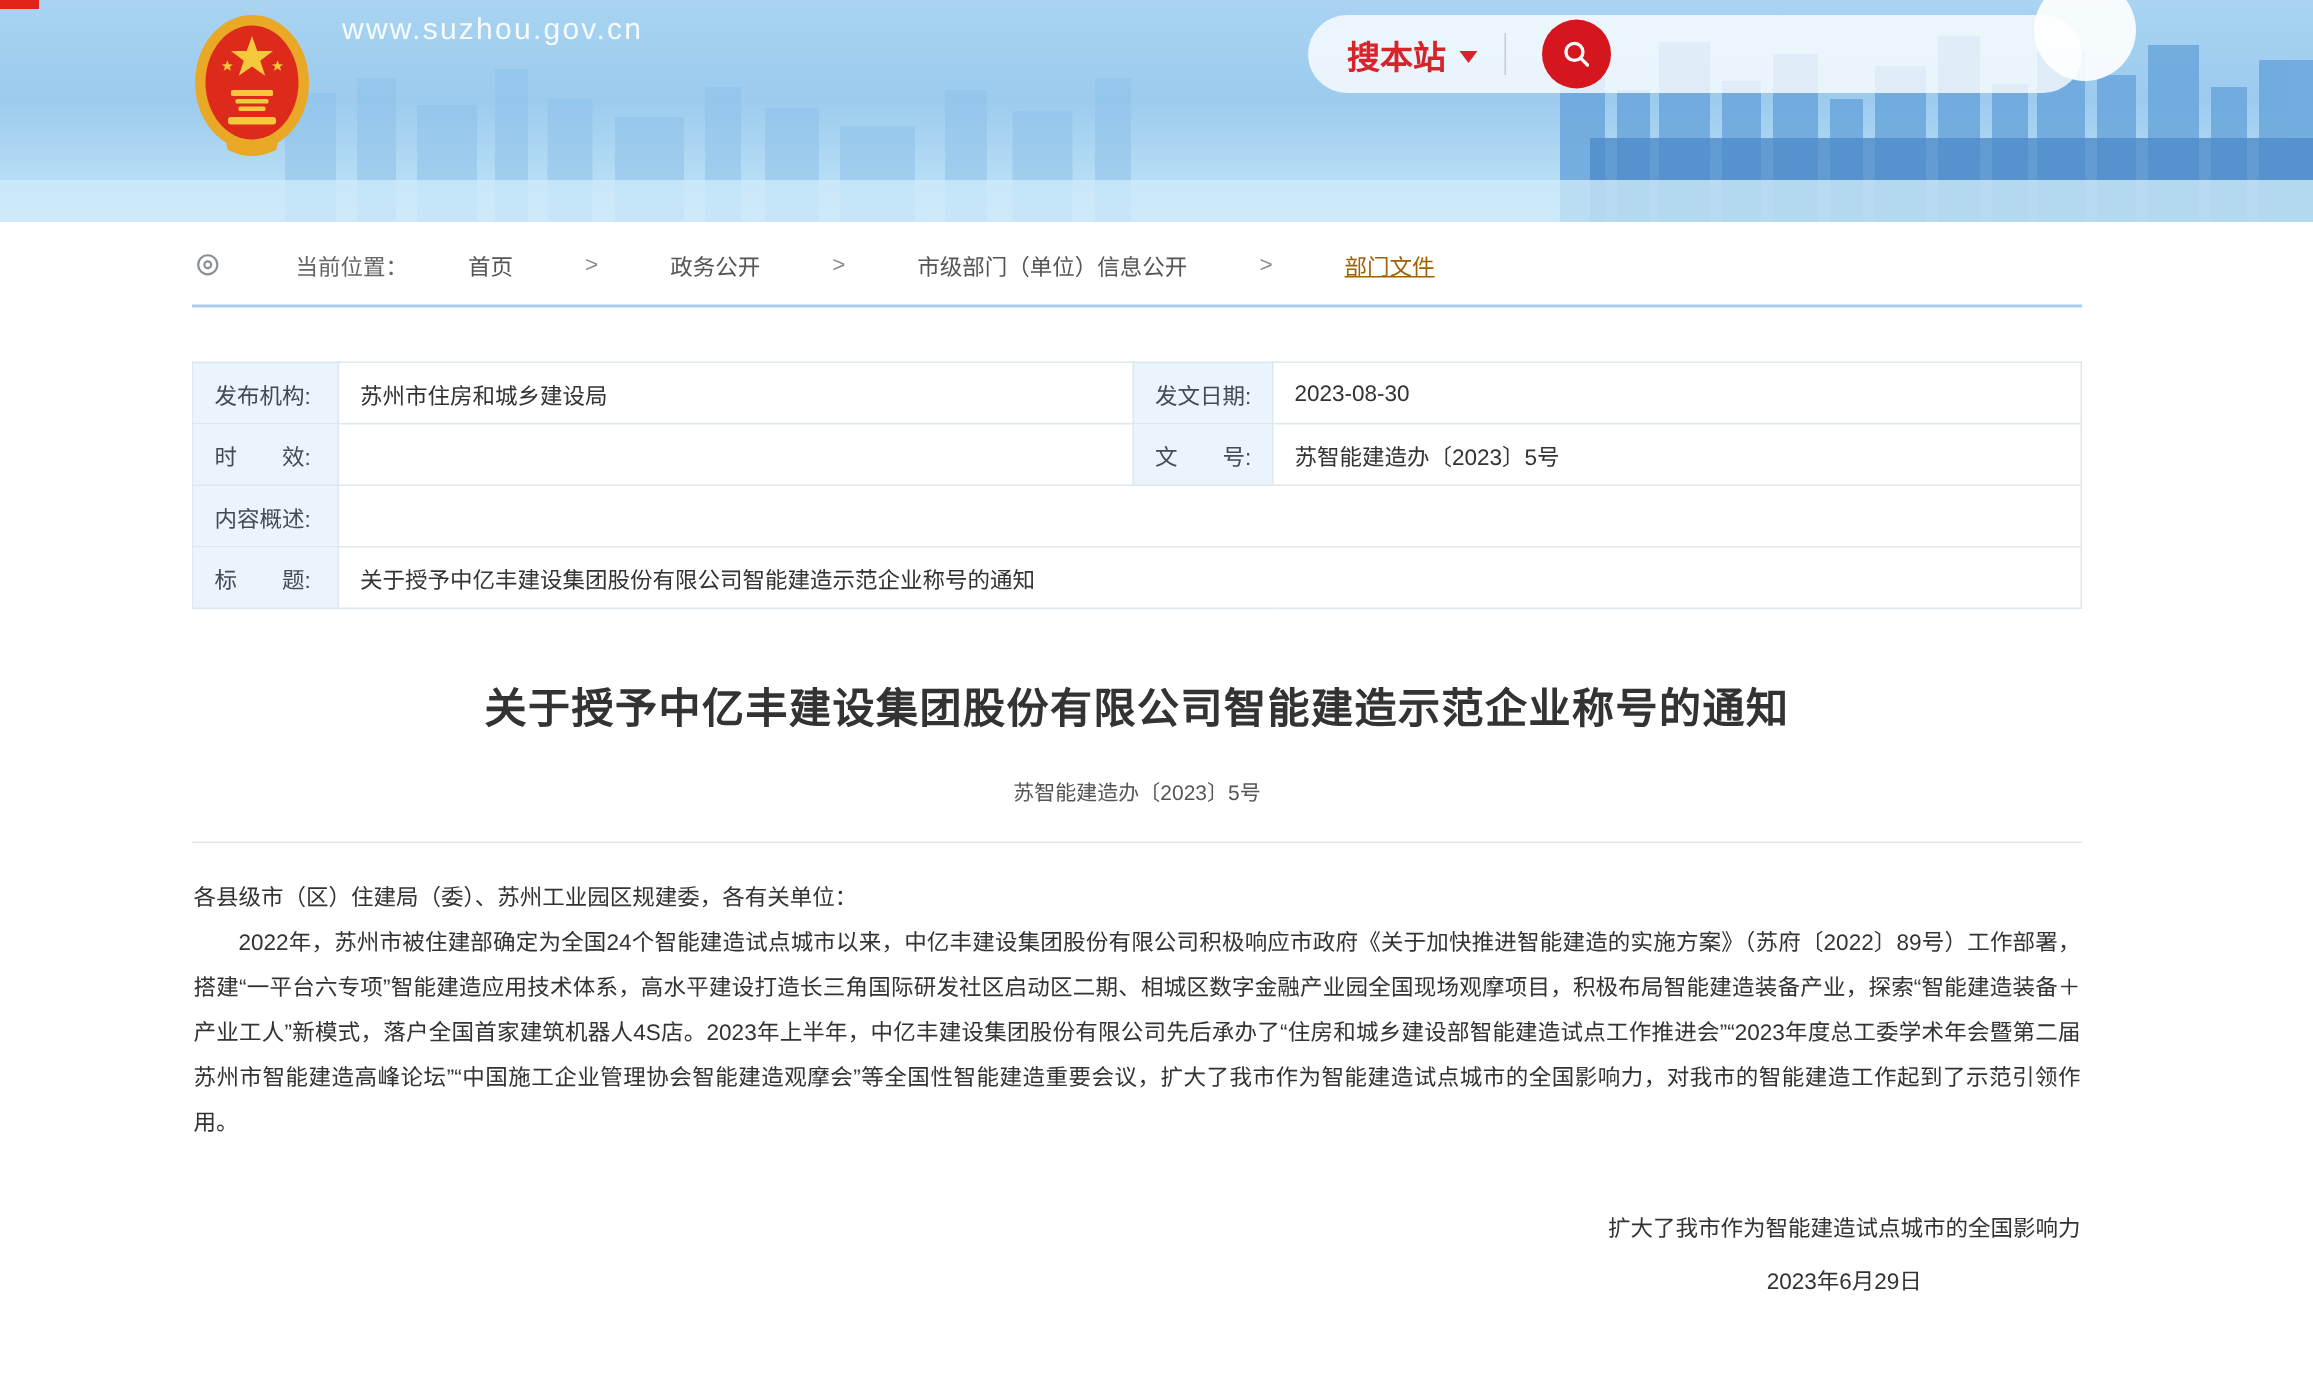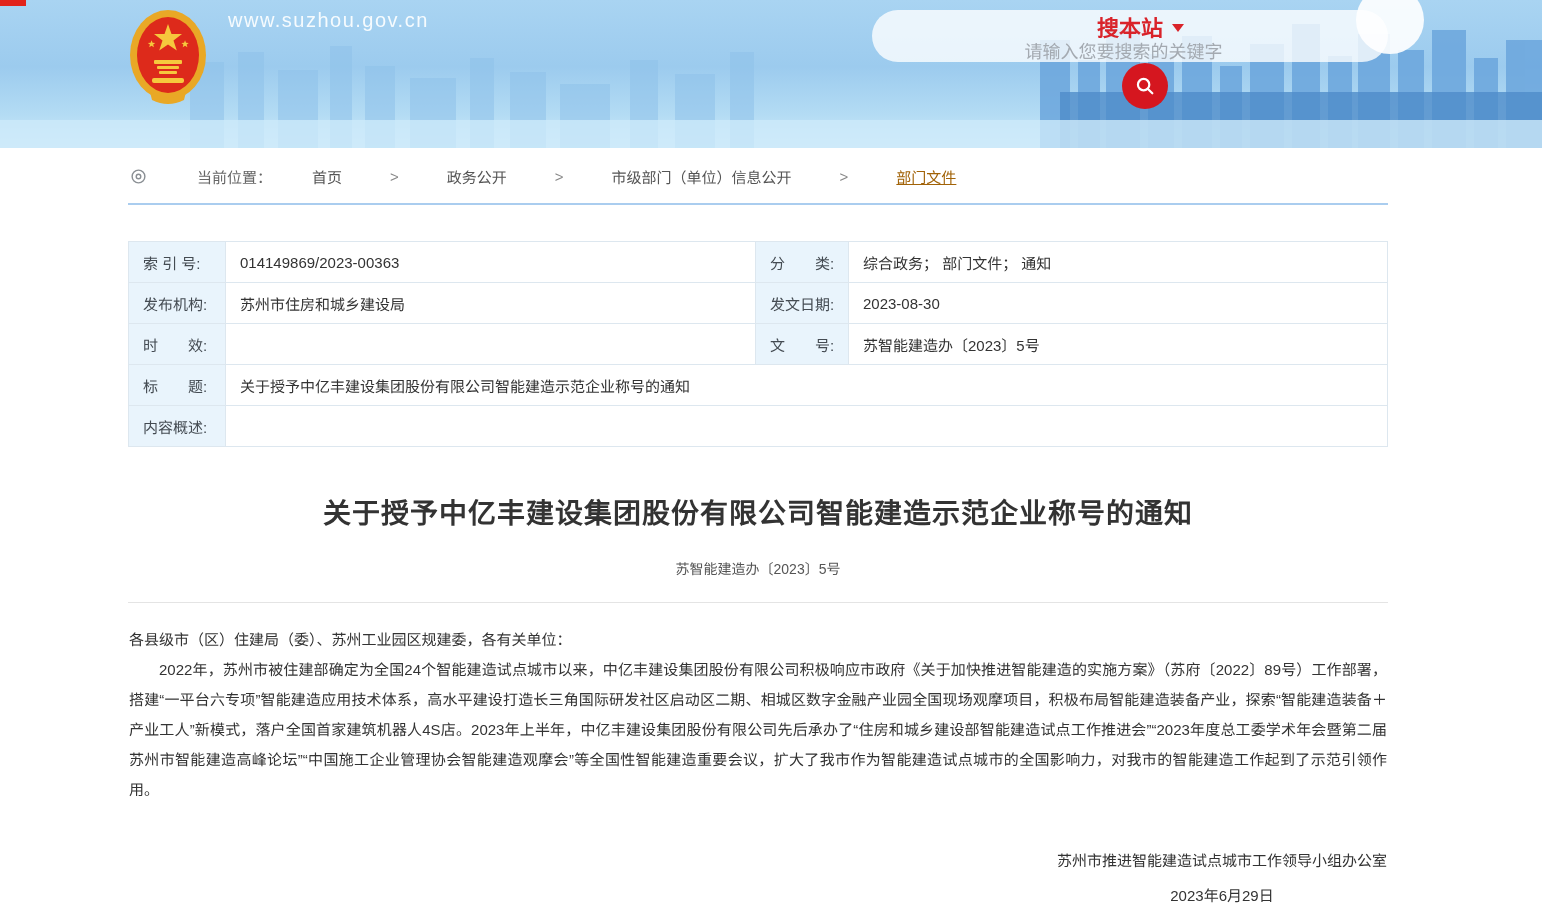--- a/index.html
+++ b/index.html
@@ -12,21 +12,21 @@
   .skyline { position:absolute; left:0; bottom:0; width:1542px; height:148px; }
   .header-inner { position:relative; display:flex; align-items:flex-start; padding:6px 0 0 128px; }
   .emblem { width:80px; height:102px; flex:0 0 auto; margin-top:2px; }
   .site-title-block { margin-left:20px; }
   .site-name { font-size:48px; font-weight:bold; color:#2248a8; letter-spacing:3px; line-height:1.15;
     margin-top:2px; text-shadow:0 1px 0 rgba(255,255,255,.55); }
   .site-url { text-align:left; color:#f6fbfe; font-size:20px; letter-spacing:1.5px; margin-top:3px; }
 
   .search-bar { position:absolute; left:872px; top:10px; width:516px; height:52px;
     background:rgba(255,255,255,.78); border-radius:28px; display:flex; align-items:center;
-    padding:0 5px 0 26px;flex-direction:column; }
+    padding:0 5px 0 26px; }
   .search-scope { display:flex; align-items:center; gap:9px; color:#d9232a; font-size:22px;
     font-weight:bold; cursor:pointer; white-space:nowrap; }
   .caret-down { width:0; height:0; border-left:6px solid transparent; border-right:6px solid transparent;
     border-top:8px solid #d9232a; margin-top:3px; }
   .search-divider { width:1px; height:28px; background:#c6ccd2; margin:0 16px 0 18px; }
   .search-input { flex:1; min-width:0; border:none; background:transparent; font-size:18px; color:#333;
     outline:none; font-family:inherit; }
   .search-input::placeholder { color:#a4aab1; }
   .search-button { width:46px; height:46px; border-radius:50%; background:#d5161f; border:none;
     display:flex; align-items:center; justify-content:center; cursor:pointer; margin-left:8px; flex:0 0 auto; }
@@ -125,21 +125,20 @@
         <div class="site-url">www.suzhou.gov.cn</div>
       </div>
     </div>
 
     <div class="search-bar">
       <div class="search-scope">
         <span>搜本站</span>
         <span class="caret-down"></span>
       </div>
       <div class="search-divider"></div>
-      <input class="search-input" type="text" placeholder="请输入您要搜索的关键字" style="">
       <button class="search-button">
         <svg width="22" height="22" viewBox="0 0 24 24" fill="none" stroke="#ffffff" stroke-width="2.4" stroke-linecap="round" aria-hidden="true">
           <circle cx="10.5" cy="10.5" r="6.2"></circle>
           <line x1="15.2" y1="15.2" x2="20" y2="20"></line>
         </svg>
       </button>
     </div>
   </div>
 
   <div class="breadcrumb-row">
@@ -163,57 +162,51 @@
   <div class="content">
 
     <table class="meta">
       <colgroup>
           <col class="w-lbl1">
           <col class="w-val1">
           <col class="w-lbl2">
           <col>
         </colgroup>
       <tbody>
-          <tr>
-        <td class="lbl">索 引 号:</td>
-        <td>014149869/2023-00363</td>
-        <td class="lbl">分　　类:</td>
-        <td>综合政务；  部门文件；  通知</td>
-      </tr>
       <tr>
         <td class="lbl">发布机构:</td>
         <td>苏州市住房和城乡建设局</td>
         <td class="lbl">发文日期:</td>
         <td>2023-08-30</td>
       </tr>
       <tr>
         <td class="lbl">时　　效:</td>
         <td></td>
         <td class="lbl">文　　号:</td>
         <td>苏智能建造办〔2023〕5号</td>
       </tr>
       <tr>
+        <td class="lbl">内容概述:</td>
+        <td colspan="3"></td>
+      </tr>
+      <tr>
         <td class="lbl">标　　题:</td>
         <td colspan="3">关于授予中亿丰建设集团股份有限公司智能建造示范企业称号的通知</td>
-      </tr>
-      <tr>
-        <td class="lbl">内容概述:</td>
-        <td colspan="3"></td>
       </tr>
     </tbody>
       </table>
 
     <h1 class="article-title">关于授予中亿丰建设集团股份有限公司智能建造示范企业称号的通知</h1>
     <div class="article-docnum">苏智能建造办〔2023〕5号</div>
     <div class="article-divider"></div>
 
     <div class="article-body">
       <p>各县级市（区）住建局（委）、苏州工业园区规建委，各有关单位：</p>
       <p class="indent">2022年，苏州市被住建部确定为全国24个智能建造试点城市以来，中亿丰建设集团股份有限公司积极响应市政府《关于加快推进智能建造的实施方案》（苏府〔2022〕89号）工作部署，搭建“一平台六专项”智能建造应用技术体系，高水平建设打造长三角国际研发社区启动区二期、相城区数字金融产业园全国现场观摩项目，积极布局智能建造装备产业，探索“智能建造装备＋产业工人”新模式，落户全国首家建筑机器人4S店。2023年上半年，中亿丰建设集团股份有限公司先后承办了“住房和城乡建设部智能建造试点工作推进会”“2023年度总工委学术年会暨第二届苏州市智能建造高峰论坛”“中国施工企业管理协会智能建造观摩会”等全国性智能建造重要会议，扩大了我市作为智能建造试点城市的全国影响力，对我市的智能建造工作起到了示范引领作用。</p>
 
       <div class="sign-block">
-        <div>苏州市推进智能建造试点城市工作领导小组办公室</div>
+        <div>扩大了我市作为智能建造试点城市的全国影响力</div>
         <div>2023年6月29日</div>
       </div>
     </div>
 
   </div>
 </div>
 
 </body></html>

